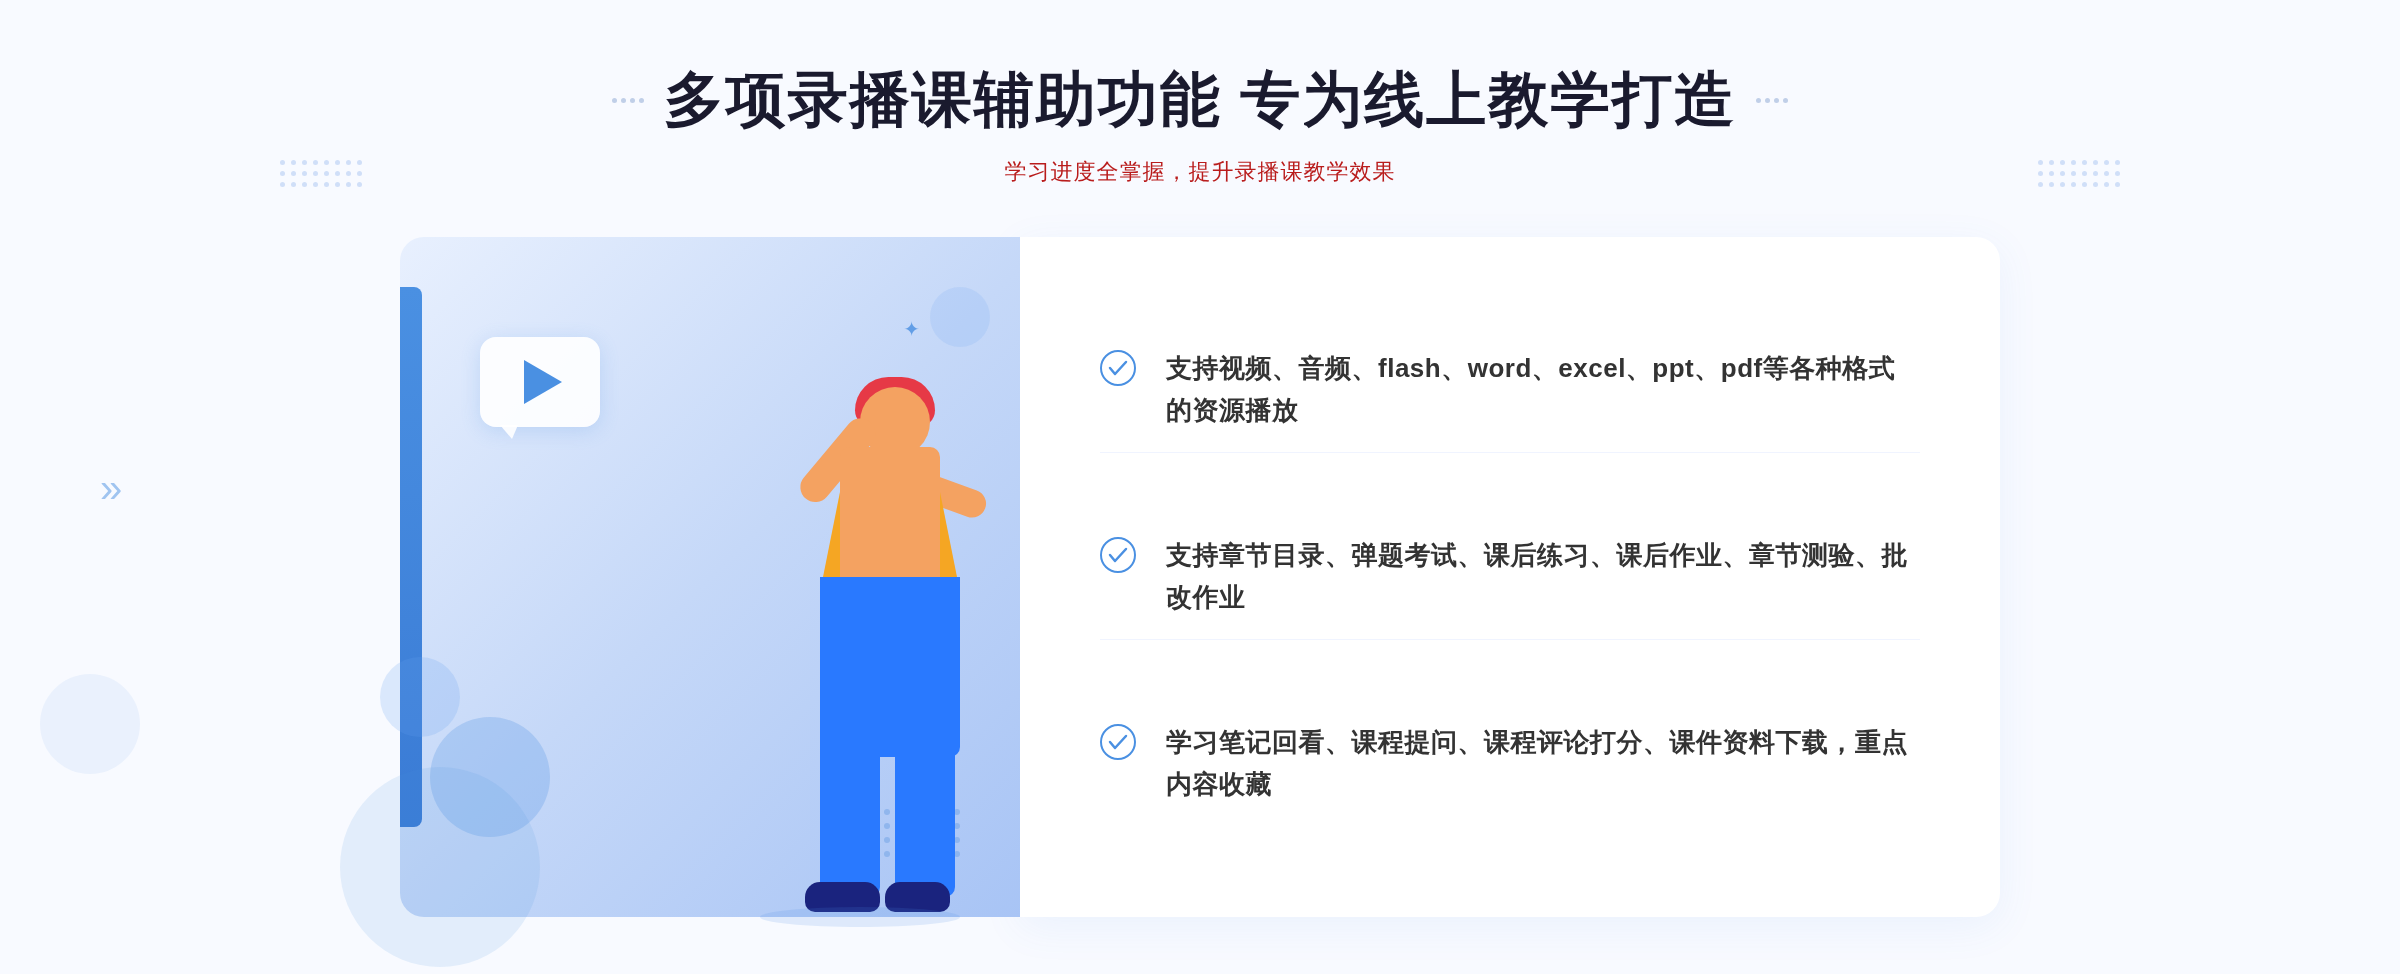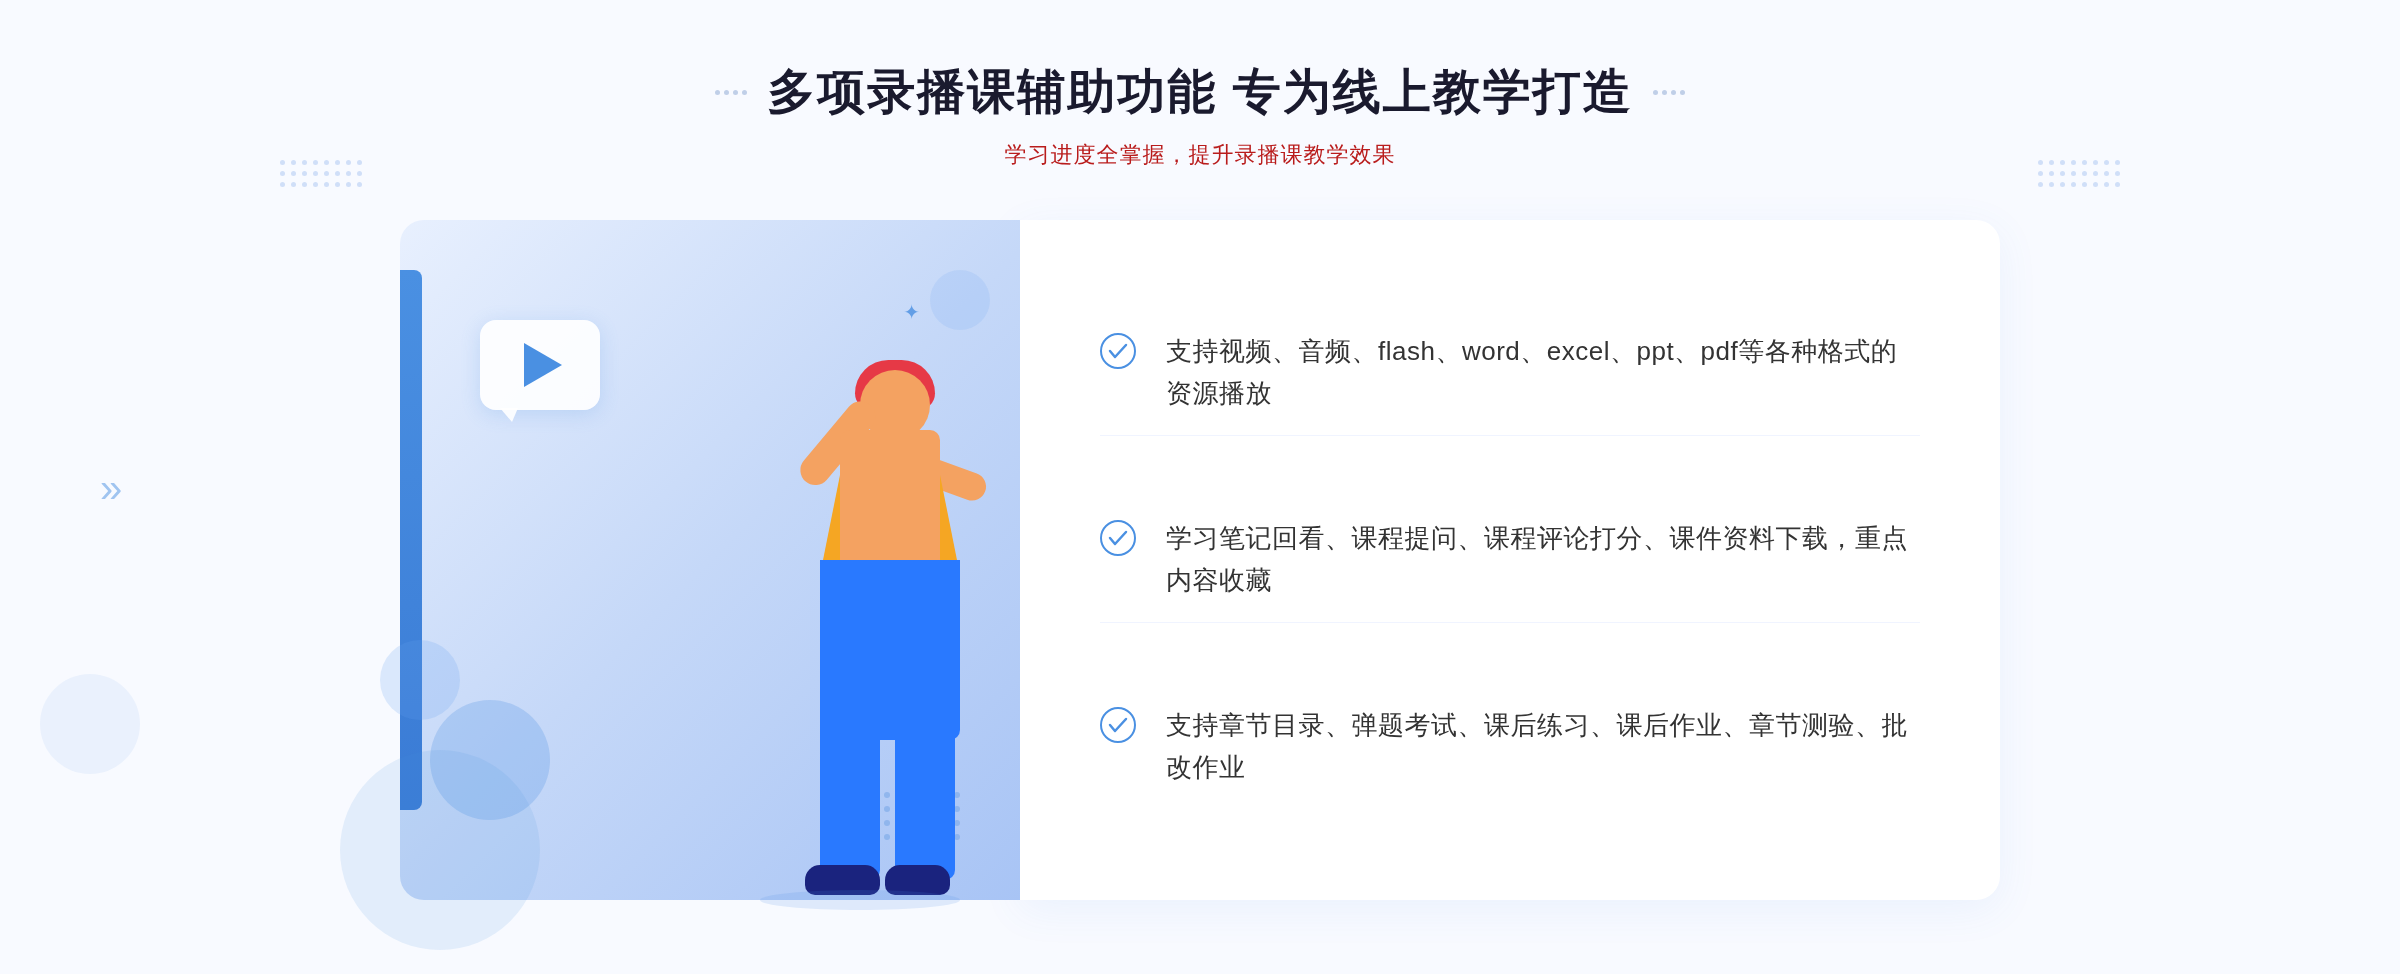--- a/index.html
+++ b/index.html
@@ -77,21 +77,21 @@
 
     .title-decoration span {
       display: inline-block;
       width: 5px;
       height: 5px;
       border-radius: 50%;
       background: #c0cfe8;
     }
 
     .main-title {
-      font-size: 48px;
+      font-size: 60px;
       font-weight: 600;
       color: #1a1a2e;
       letter-spacing: 2px;
     }
 
     .subtitle {
       font-size: 22px;
       color: #b91c1c;
       letter-spacing: 1px;
     }
@@ -375,20 +375,21 @@
     
     .right-content-section {
       flex: 1;
       background: #ffffff;
       border-radius: 0 24px 24px 0;
       padding: 60px 80px 60px 80px;
       display: flex;
       flex-direction: column;
       justify-content: space-around;
       box-shadow: 0 10px 40px rgba(74,144,226,0.08);
+      font-weight: bold;
     }
 
     
     .feature-item {
       display: flex;
       align-items: flex-start;
       padding: 20px 0;
       border-bottom: 1px solid #f0f4ff;
     }
 
@@ -669,30 +670,30 @@
         <span class="feature-text">支持视频、音频、flash、word、excel、ppt、pdf等各种格式的资源播放</span>
       </div>
 
       <div class="feature-item">
         <div class="check-icon">
           <svg viewBox="0 0 36 36" fill="none" xmlns="http://www.w3.org/2000/svg">
             <circle cx="18" cy="18" r="17" stroke="#4a90e2" stroke-width="2"></circle>
             <polyline points="10,18 15,24 26,12" stroke="#4a90e2" stroke-width="2.5" stroke-linecap="round" stroke-linejoin="round"></polyline>
           </svg>
         </div>
-        <span class="feature-text">学习笔记回看、课程提问、课程评论打分、课件资料下载，重点内容收藏</span>
+        <span class="feature-text">支持章节目录、弹题考试、课后练习、课后作业、章节测验、批改作业</span>
       </div>
 
       <div class="feature-item">
         <div class="check-icon">
           <svg viewBox="0 0 36 36" fill="none" xmlns="http://www.w3.org/2000/svg">
             <circle cx="18" cy="18" r="17" stroke="#4a90e2" stroke-width="2"></circle>
             <polyline points="10,18 15,24 26,12" stroke="#4a90e2" stroke-width="2.5" stroke-linecap="round" stroke-linejoin="round"></polyline>
           </svg>
         </div>
-        <span class="feature-text">支持章节目录、弹题考试、课后练习、课后作业、章节测验、批改作业</span>
+        <span class="feature-text">学习笔记回看、课程提问、课程评论打分、课件资料下载，重点内容收藏</span>
       </div>
 
 
     </div>
   </div>
 
 </div>
 
 </body></html>

